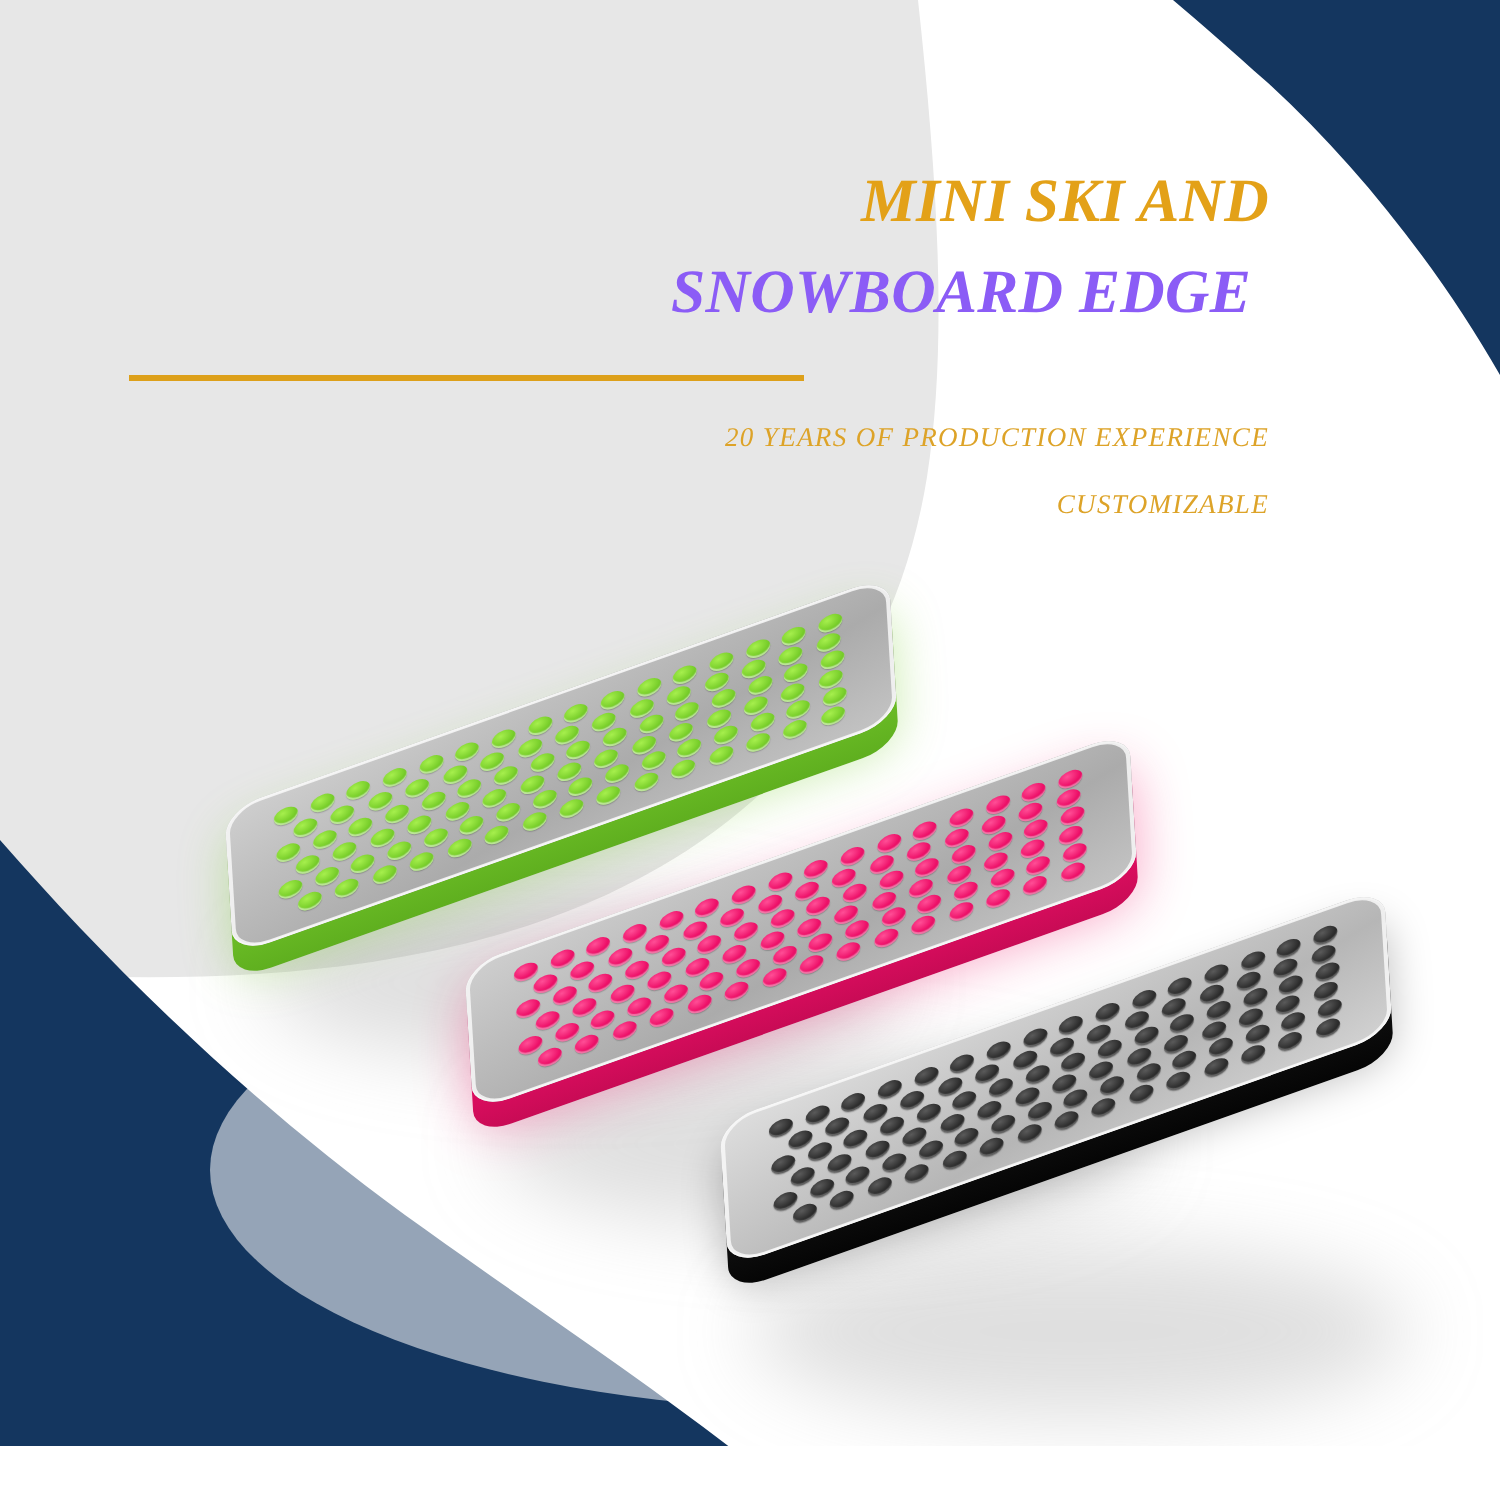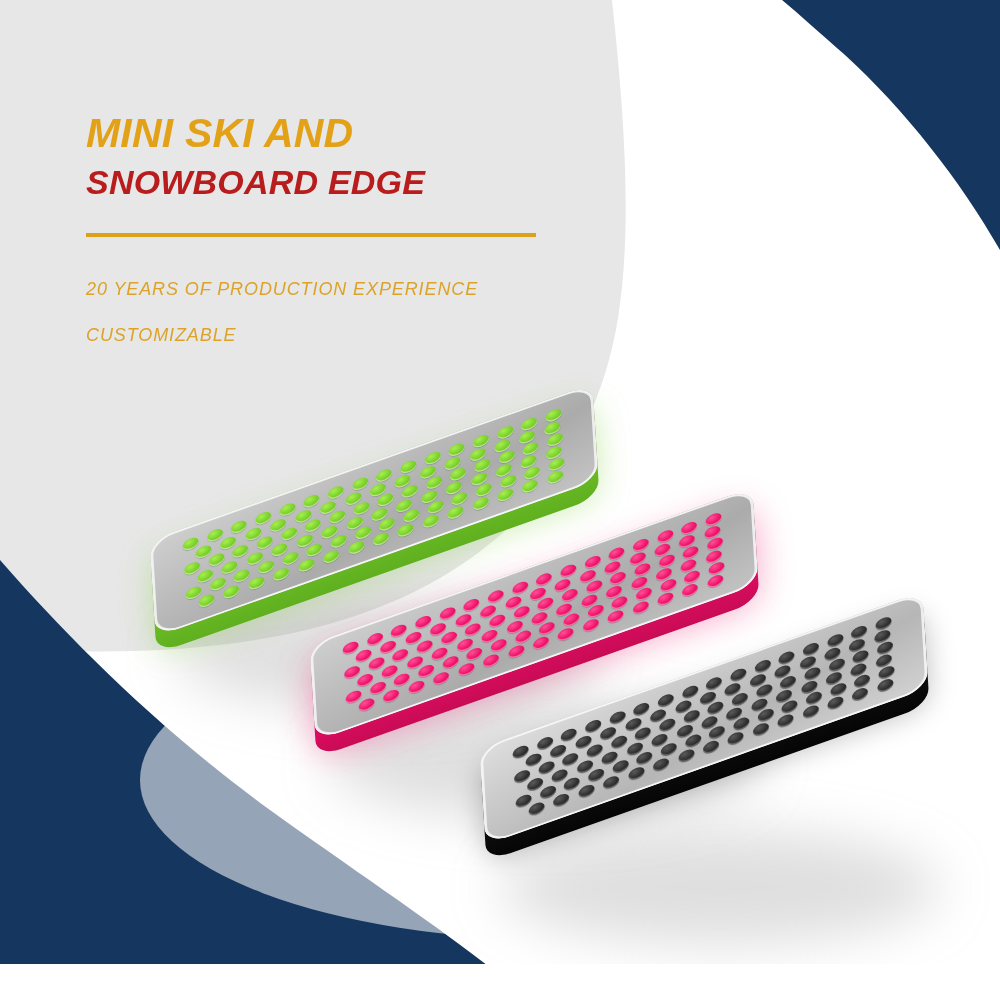--- a/index.html
+++ b/index.html
@@ -6,21 +6,22 @@
     margin: 0;
     padding: 0;
     background: #ffffff;
   }
   #banner {
     position: relative;
     width: 1000px;
     height: 964px;
     overflow: hidden;
     background: #ffffff;
-    font-family: Liberation Sans, sans-serif;
+    font-family: Liberation Serif, serif;
+    text-align: right;
   }
 
   
   .bg-layer { position: absolute; inset: 0; pointer-events: none; }
 
   
   .copy {
     position: absolute;
     left: 86px;
     top: 112px;
@@ -30,37 +31,37 @@
     font-size: 41px;
     font-weight: bold;
     font-style: italic;
     color: #E3A118;
     letter-spacing: 0.2px;
     line-height: 1.06;
     margin: 0 0 5px 0;
     white-space: nowrap;
   }
   .headline-navy {
-    font-size: 34px;
+    font-size: 41px;
     font-weight: bold;
     font-style: italic;
-    color: #b91c1c;
+    color: #8b5cf6;
     letter-spacing: 0.2px;
     line-height: 1.32;
-    margin: 0;
+    margin: 12px;
     white-space: nowrap;
   }
   .gold-rule {
     margin-top: 28px;
     width: 450px;
     height: 4px;
     background: #DDA01A;
   }
   .subline {
-    margin-top: 43px;
+    margin-top: 28px;
     font-size: 18px;
     font-style: italic;
     color: #DDA328;
     letter-spacing: 0.9px;
     line-height: 1.1;
     white-space: nowrap;
   }
   .subline.second { margin-top: 26px; }
 
   

